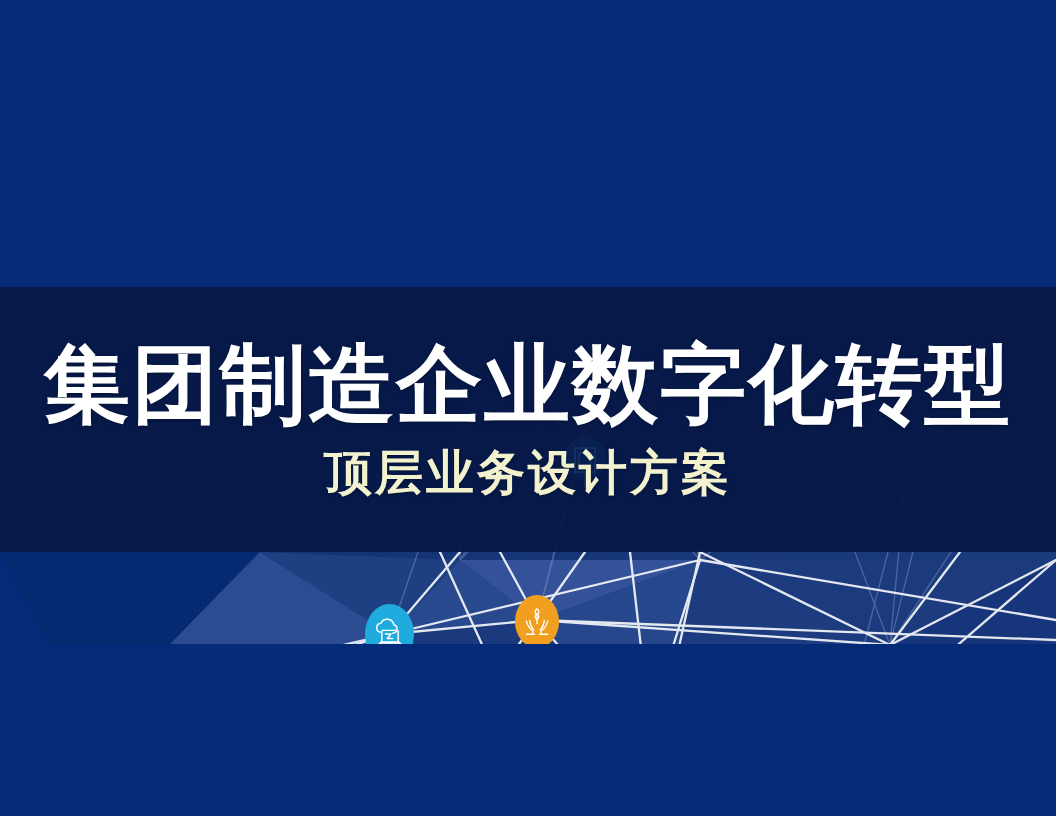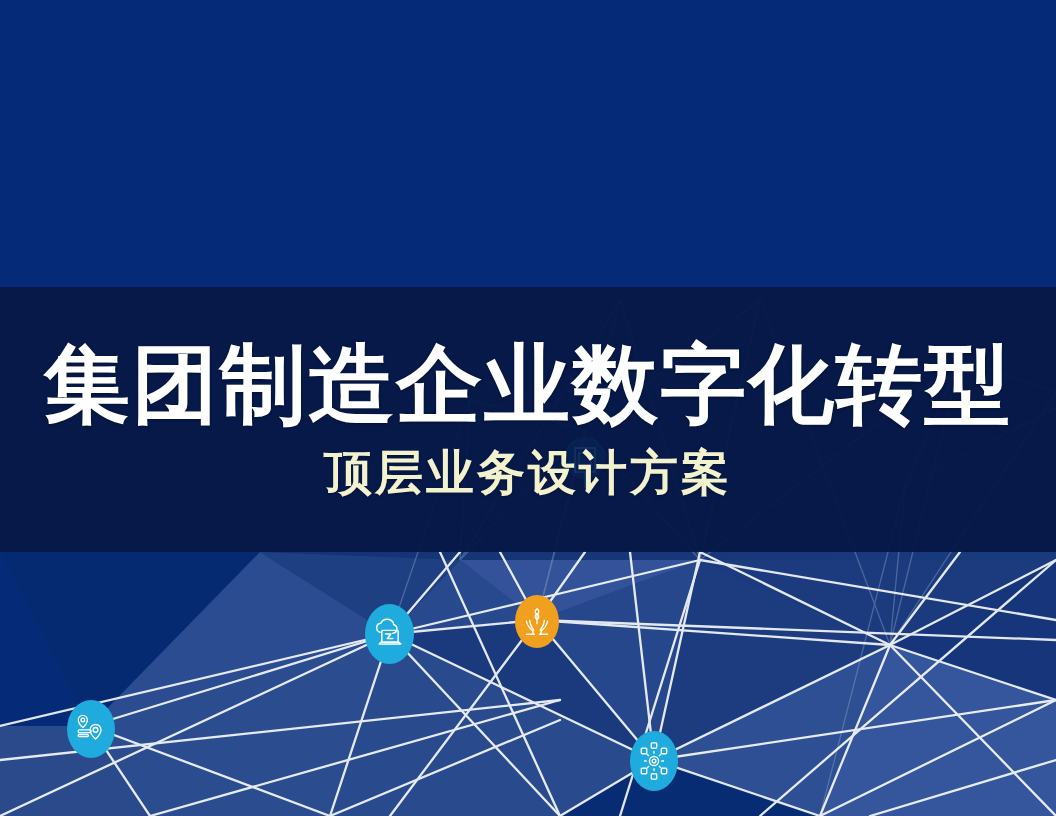--- a/index.html
+++ b/index.html
@@ -6,21 +6,21 @@
   * { margin:0; padding:0; box-sizing:border-box; }
   html, body {
     width:1056px; height:816px;
     overflow:hidden;
     background:#042a78;
     font-family:"Liberation Sans", sans-serif;
   }
 
   .slide {
     position:relative;
-    width:1056px; height:816px;
+    width:1056px; height:644px;
     overflow:hidden;
     background:#042a78;
   }
 
   
   .bg-poly-layer {
     position:absolute;
     left:0; top:0;
     width:1056px; height:816px;
     z-index:1;

